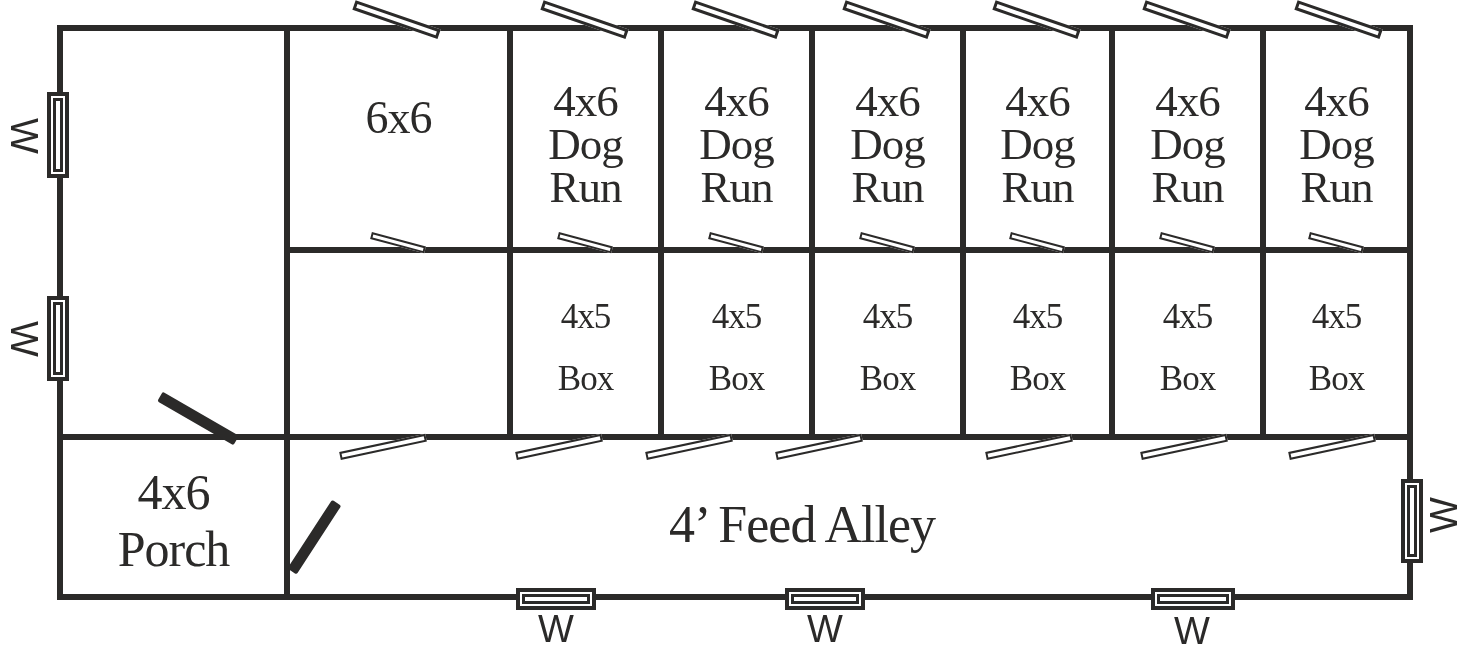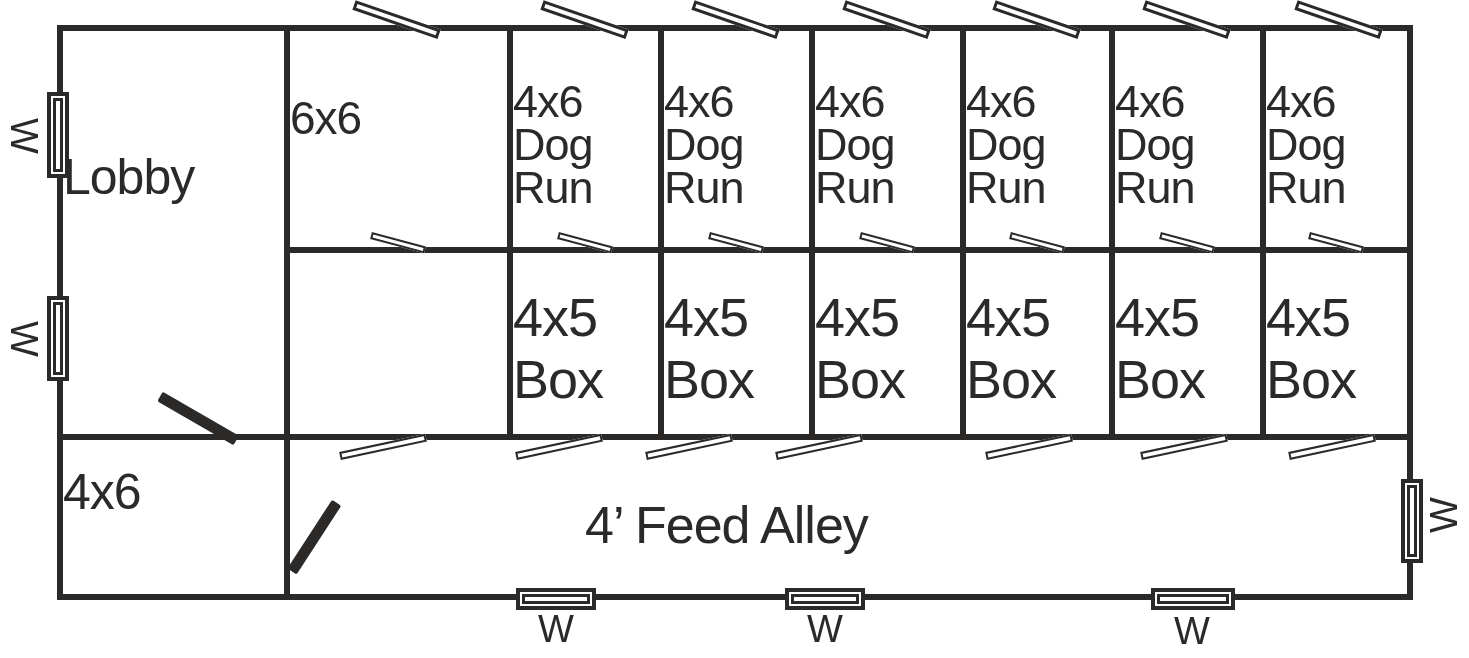--- a/index.html
+++ b/index.html
@@ -4,25 +4,25 @@
 <style>
   html,body { margin:0; padding:0; background:#ffffff; }
   * { box-sizing:border-box; }
   .canvas {
     position:relative; width:1469px; height:658px; background:#ffffff;
     font-family:"Liberation Sans", sans-serif; color:#2b2a29; overflow:hidden;
   }
   .wall { position:absolute; background:#2b2a29; }
   .outline { position:absolute; left:57px; top:25px; width:1356px; height:575px;
              border:6px solid #2b2a29; background:transparent; }
-  .label { position:absolute; line-height:1; letter-spacing:-1px; }
+  .label { position:absolute; text-align:center; line-height:1; letter-spacing:-1px;font-family:Liberation Serif, serif; }
   .label div { white-space:nowrap; }
   .lbl-run  { font-size:45px; }
   .lbl-run div { line-height:43px; }
-  .lbl-box  { font-size:54px; }
+  .lbl-box  { font-size:35px; }
   .lbl-box div { line-height:62px; }
   .lbl-big  { font-size:50px; }
   .lbl-big div { line-height:57px; }
   .lbl-66   { font-size:46px; }
   .lbl-66 div { line-height:52px; }
   .lbl-56   { font-size:48px; }
   .lbl-alley{ font-size:52px; }
   
   .door-top { position:absolute; top:0px; width:90px; height:10px; background:#fff;
               border:3px solid #2b2a29; transform:rotate(19deg); transform-origin:left center; }
@@ -92,21 +92,20 @@
   <div class="win" style="left:1151px;top:588px;width:84px;height:22px"></div>
 
   <div class="wlab rot-cw" style="left:2px;top:114px">W</div>
   <div class="wlab rot-cw" style="left:2px;top:317px">W</div>
   <div class="wlab rot-ccw" style="left:1422px;top:493px">W</div>
   <div class="wlab" style="left:534px;top:607px">W</div>
   <div class="wlab" style="left:803px;top:607px">W</div>
   <div class="wlab" style="left:1170px;top:609px">W</div>
 
   <div class="label lbl-big" style="left:63px;top:149px;width:221px">
-    <div>Lobby</div>
   </div>
 
   <div class="label lbl-66" style="left:290px;top:92px;width:217px">
     <div>6x6</div>
   </div>
 
   <div class="label lbl-run" style="left:513px;top:80px;width:145px">
     <div>4x6</div>
     <div>Dog</div>
     <div>Run</div>
@@ -158,19 +157,20 @@
     <div>4x5</div>
     <div>Box</div>
   </div>
   <div class="label lbl-box" style="left:1266px;top:286px;width:141px">
     <div>4x5</div>
     <div>Box</div>
   </div>
 
   <div class="label lbl-big" style="left:63px;top:464px;width:221px">
     <div>4x6</div>
+    <div>Porch</div>
   </div>
 
-  <div class="label lbl-alley" style="left:585px;top:499px;width:400px">
+  <div class="label lbl-alley" style="left:602px;top:499px;width:400px">
     <div>4’ Feed Alley</div>
   </div>
 
 </div>
 
 </body></html>

